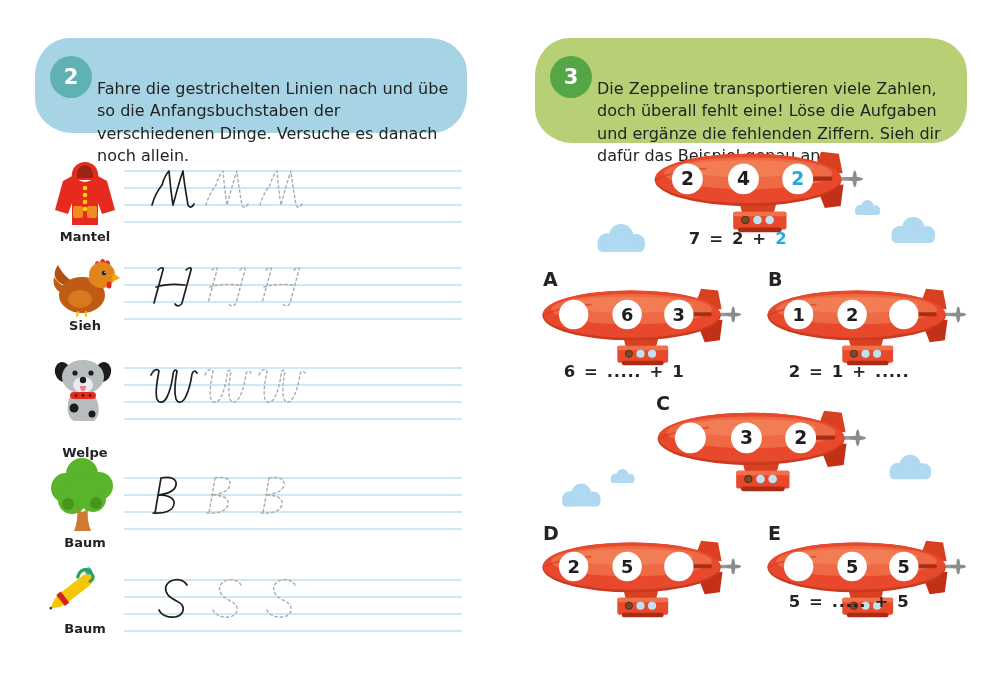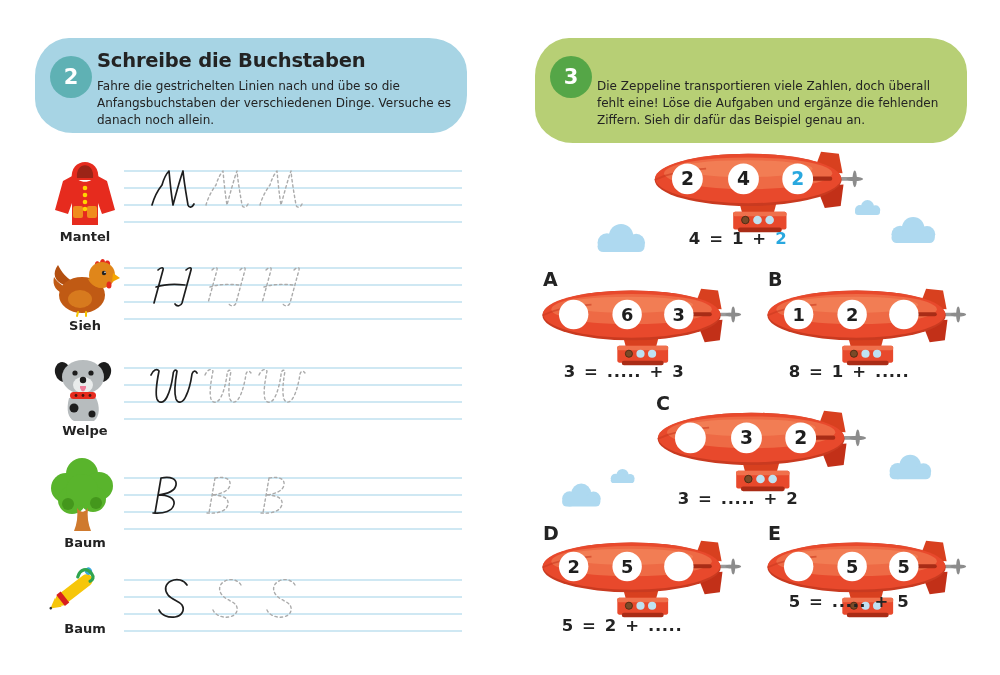--- a/index.html
+++ b/index.html
@@ -7,21 +7,21 @@
         font-family:"DejaVu Sans","Liberation Sans",sans-serif;color:var(--text_dark,#232323);}
   
   .panel{position:absolute;border-radius:34px 38px 34px 38px / 38px 34px 38px 34px;}
   .panel.left{left:35px;top:38px;width:432px;height:95px;background:var(--left_panel_bg,#a7d4e4);}
   .panel.right{left:535px;top:38px;width:432px;height:105px;background:var(--right_panel_bg,#b7cf75);}
   .badge{position:absolute;left:15px;top:18px;width:42px;height:42px;border-radius:50%;
          display:flex;align-items:center;justify-content:center;color:#fff;font-weight:bold;font-size:21px;}
   .panel.left .badge{background:var(--left_badge_bg,#5fb1b4);}
   .panel.right .badge{background:var(--right_badge_bg,#55a647);}
   .ptitle{position:absolute;left:62px;top:11px;font-size:19.5px;font-weight:bold;letter-spacing:-0.2px;}
-  .pdesc{position:absolute;left:62px;top:40px;width:360px;font-size:12px;line-height:1.4;font-weight:500;}
+  .pdesc{position:absolute;left:62px;top:40px;width:360px;font-size:16px;line-height:1.4;font-weight:500;}
   
   .rowlines{position:absolute;left:124px;width:340px;height:64px;}
   .gl{stroke:var(--guide_line_blue,#bfe0ef);stroke-width:1.4px;}
   .t-solid{stroke:#1e1e1e;stroke-width:1.7;fill:none;stroke-linecap:round;stroke-linejoin:round;}
   .t-dash{stroke:var(--trace_gray,#ababab);stroke-width:1.4;fill:none;stroke-dasharray:2.4 2.9;
           stroke-linecap:round;stroke-linejoin:round;}
   .obj-label{position:absolute;left:35px;width:100px;text-align:center;font-size:13px;font-weight:bold;}
   .obj-icon{position:absolute;}
   
   .zeppelin{position:absolute;}
@@ -83,21 +83,20 @@
     <g id="glyph-S">
         <path d="M39,11 C36,6 29,4 23,7 C17,10 16,16 20,21 C24,26 31,27 34,31 C37,36 34,42 27,43 C20,44 13,41 11,36"></path>
       </g>
   </defs>
 </svg>
 
 <div class="page">
 
   <div class="panel left">
     <div class="badge">2</div>
-    <div class="ptitle">Schreibe die Buchstaben</div>
     <div class="pdesc">Fahre die gestrichelten Linien nach und übe so die Anfangsbuchstaben der verschiedenen Dinge. Versuche es danach noch allein.</div>
   </div>
 
   <svg class="obj-icon" style="left:53px;top:148px" width="64" height="80" viewBox="0 0 64 80">
     <path d="M19,32 C15,8 49,8 45,32 Z" fill="#e62b1e"></path>
     <path d="M24,30 C22,13 42,13 40,30 Z" fill="#9b2417"></path>
     <path d="M21,27 L10,33 L2,62 L15,66 L19,55 L19,77 L45,77 L45,55 L49,66 L62,62 L54,33 L43,27 C39,36 25,36 21,27 Z" fill="#e62b1e"></path>
     <rect x="20" y="58" width="10" height="12" rx="2" fill="#f08c1e"></rect>
     <rect x="34" y="58" width="10" height="12" rx="2" fill="#f08c1e"></rect>
     <circle cx="32" cy="40" r="2.3" fill="#ffd400"></circle>
@@ -151,21 +150,21 @@
     <circle cx="29" cy="22" r="3.2" fill="#1c1c1c"></circle>
     <path d="M26,30 Q29,37 32,30 L32,28 L26,28 Z" fill="#ef7d9a"></path>
     <path d="M15,40 C12,52 14,60 20,63 L40,63 C46,58 46,48 42,40 Z" fill="#b7bcbe"></path>
     <rect x="16" y="34" width="26" height="7" rx="3.5" fill="#e62b1e"></rect>
     <circle cx="22" cy="37.5" r="1.4" fill="#4a1510"></circle>
       <circle cx="29" cy="37.5" r="1.4" fill="#4a1510"></circle>
       <circle cx="36" cy="37.5" r="1.4" fill="#4a1510"></circle>
     <circle cx="20" cy="50" r="4.5" fill="#1c1c1c"></circle>
       <circle cx="38" cy="56" r="3.5" fill="#1c1c1c"></circle>
   </svg>
-  <div class="obj-label" style="top:423px">Welpe</div>
+  <div class="obj-label" style="top:445px">Welpe</div>
   <svg class="rowlines" style="top:362px" viewBox="0 0 340 64">
     <line class="gl" x1="0" y1="6" x2="338" y2="6"></line>
       <line class="gl" x1="0" y1="23" x2="338" y2="23"></line>
     <line class="gl" x1="0" y1="40" x2="338" y2="40"></line>
       <line class="gl" x1="0" y1="57" x2="338" y2="57"></line>
     <use class="t-solid" x="24" href="#glyph-W"></use>
     <use class="t-dash" x="78" href="#glyph-W"></use>
     <use class="t-dash" x="132" href="#glyph-W"></use>
   </svg>
 
@@ -217,21 +216,21 @@
     <div class="pdesc">Die Zeppeline transportieren viele Zahlen, doch überall fehlt eine! Löse die Aufgaben und ergänze die fehlenden Ziffern. Sieh dir dafür das Beispiel genau an.</div>
   </div>
 
   <svg class="zeppelin" style="left:650px;top:149px;width:215px;height:86px" viewBox="0 0 230 92">
     <use href="#zeppelin-body"></use>
     <text class="znum" x="40" y="39">2</text>
     <text class="znum" x="100" y="39">4</text>
     <text class="znum blue" x="158" y="39">2</text>
   </svg>
   <div class="equation" style="left:653px;top:229px;width:170px">
-    <span>4 = 1 + </span><span class="blue">2</span>
+    <span>7 = 2 + </span><span class="blue">2</span>
   </div>
 
   <svg class="cloud" style="left:593px;top:222px;width:58px;height:32px" viewBox="0 0 60 34">
       <use href="#cloud-shape"></use>
     </svg>
   <svg class="cloud" style="left:853px;top:199px;width:30px;height:17px" viewBox="0 0 60 34">
       <use href="#cloud-shape"></use>
     </svg>
   <svg class="cloud" style="left:888px;top:215px;width:52px;height:30px" viewBox="0 0 60 34">
       <use href="#cloud-shape"></use>
@@ -247,55 +246,49 @@
     </svg>
 
   <div class="zlabel" style="left:543px;top:268px">A</div>
   <svg class="zeppelin" style="left:538px;top:286px;width:205px;height:82px" viewBox="0 0 230 92">
     <use href="#zeppelin-body"></use>
     <text class="znum" x="40" y="39"></text>
     <text class="znum" x="100" y="39">6</text>
     <text class="znum" x="158" y="39">3</text>
   </svg>
   <div class="equation" style="left:538px;top:362px;width:172px">
-    <span>3 = ..... + 3</span>
+    <span>6 = ..... + 1</span>
   </div>
 
   <div class="zlabel" style="left:768px;top:268px">B</div>
   <svg class="zeppelin" style="left:763px;top:286px;width:205px;height:82px" viewBox="0 0 230 92">
     <use href="#zeppelin-body"></use>
     <text class="znum" x="40" y="39">1</text>
     <text class="znum" x="100" y="39">2</text>
     <text class="znum" x="158" y="39"></text>
   </svg>
   <div class="equation" style="left:763px;top:362px;width:172px">
-    <span>8 = 1 + .....</span>
+    <span>2 = 1 + .....</span>
   </div>
 
   <div class="zlabel" style="left:656px;top:392px">C</div>
   <svg class="zeppelin" style="left:653px;top:408px;width:215px;height:86px" viewBox="0 0 230 92">
     <use href="#zeppelin-body"></use>
     <text class="znum" x="40" y="39"></text>
     <text class="znum" x="100" y="39">3</text>
     <text class="znum" x="158" y="39">2</text>
   </svg>
-  <div class="equation" style="left:653px;top:489px;width:170px">
-    <span>3 = ..... + 2</span>
-  </div>
 
   <div class="zlabel" style="left:543px;top:522px">D</div>
   <svg class="zeppelin" style="left:538px;top:538px;width:205px;height:82px" viewBox="0 0 230 92">
     <use href="#zeppelin-body"></use>
     <text class="znum" x="40" y="39">2</text>
     <text class="znum" x="100" y="39">5</text>
     <text class="znum" x="158" y="39"></text>
   </svg>
-  <div class="equation" style="left:538px;top:616px;width:168px">
-    <span>5 = 2 + .....</span>
-  </div>
 
   <div class="zlabel" style="left:768px;top:522px">E</div>
   <svg class="zeppelin" style="left:763px;top:538px;width:205px;height:82px" viewBox="0 0 230 92">
     <use href="#zeppelin-body"></use>
     <text class="znum" x="40" y="39"></text>
     <text class="znum" x="100" y="39">5</text>
     <text class="znum" x="158" y="39">5</text>
   </svg>
   <div class="equation" style="left:763px;top:592px;width:172px">
     <span>5 = ..... + 5</span>

